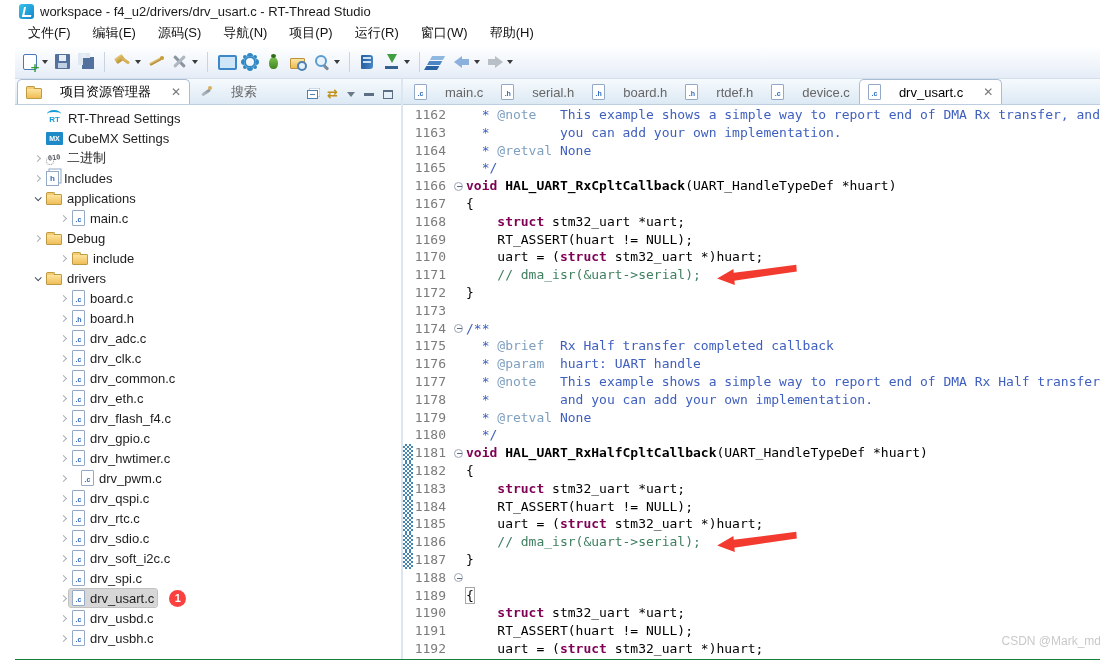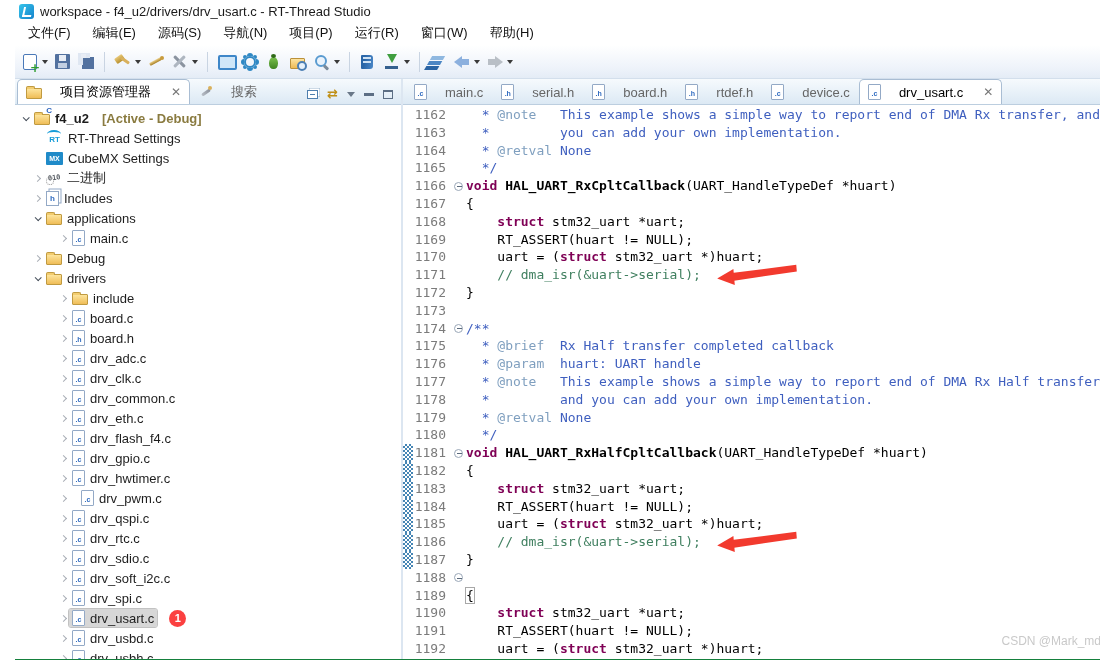--- a/index.html
+++ b/index.html
@@ -221,30 +221,20 @@
           </span>
           <span class="hdr-icons">
             <span class="hi hi-collapse"></span>
             <span class="hi hi-link">⇄</span>
             <span class="hi hi-menu"></span>
             <span class="hi hi-min"></span>
             <span class="hi hi-max"></span>
           </span>
         </div>
       <div class="tree" id="tree">
-          <div class="trow" style="padding-left: 4px;">
-            <span class="chev open">
-              <i></i>
-            </span>
-            <span class="row-core">
-              <span class="ti ti-project"></span>
-              <span class="tlabel bold">f4_u2</span>
-            </span>
-            <span class="tsuffix">[Active - Debug]</span>
-          </div>
           <div class="trow" style="padding-left: 16px;">
             <span class="chev"></span>
             <span class="row-core">
               <span class="ti ti-rt"></span>
               <span class="tlabel">RT-Thread Settings</span>
             </span>
           </div>
           <div class="trow" style="padding-left: 16px;">
             <span class="chev"></span>
             <span class="row-core">
@@ -290,36 +280,36 @@
           </div>
           <div class="trow" style="padding-left: 16px;">
             <span class="chev">
               <i></i>
             </span>
             <span class="row-core">
               <span class="ti ti-folder"></span>
               <span class="tlabel">Debug</span>
             </span>
           </div>
+          <div class="trow" style="padding-left: 42px;">
+            <span class="chev">
+              <i></i>
+            </span>
+            <span class="row-core">
+              <span class="ti ti-folder"></span>
+              <span class="tlabel">include</span>
+            </span>
+          </div>
           <div class="trow" style="padding-left: 16px;">
             <span class="chev open">
               <i></i>
             </span>
             <span class="row-core">
               <span class="ti ti-folder"></span>
               <span class="tlabel">drivers</span>
-            </span>
-          </div>
-          <div class="trow" style="padding-left: 42px;">
-            <span class="chev">
-              <i></i>
-            </span>
-            <span class="row-core">
-              <span class="ti ti-folder"></span>
-              <span class="tlabel">include</span>
             </span>
           </div>
           <div class="trow" style="padding-left: 42px;">
             <span class="chev">
               <i></i>
             </span>
             <span class="row-core">
               <span class="ti ti-c"></span>
               <span class="tlabel">board.c</span>
             </span>

